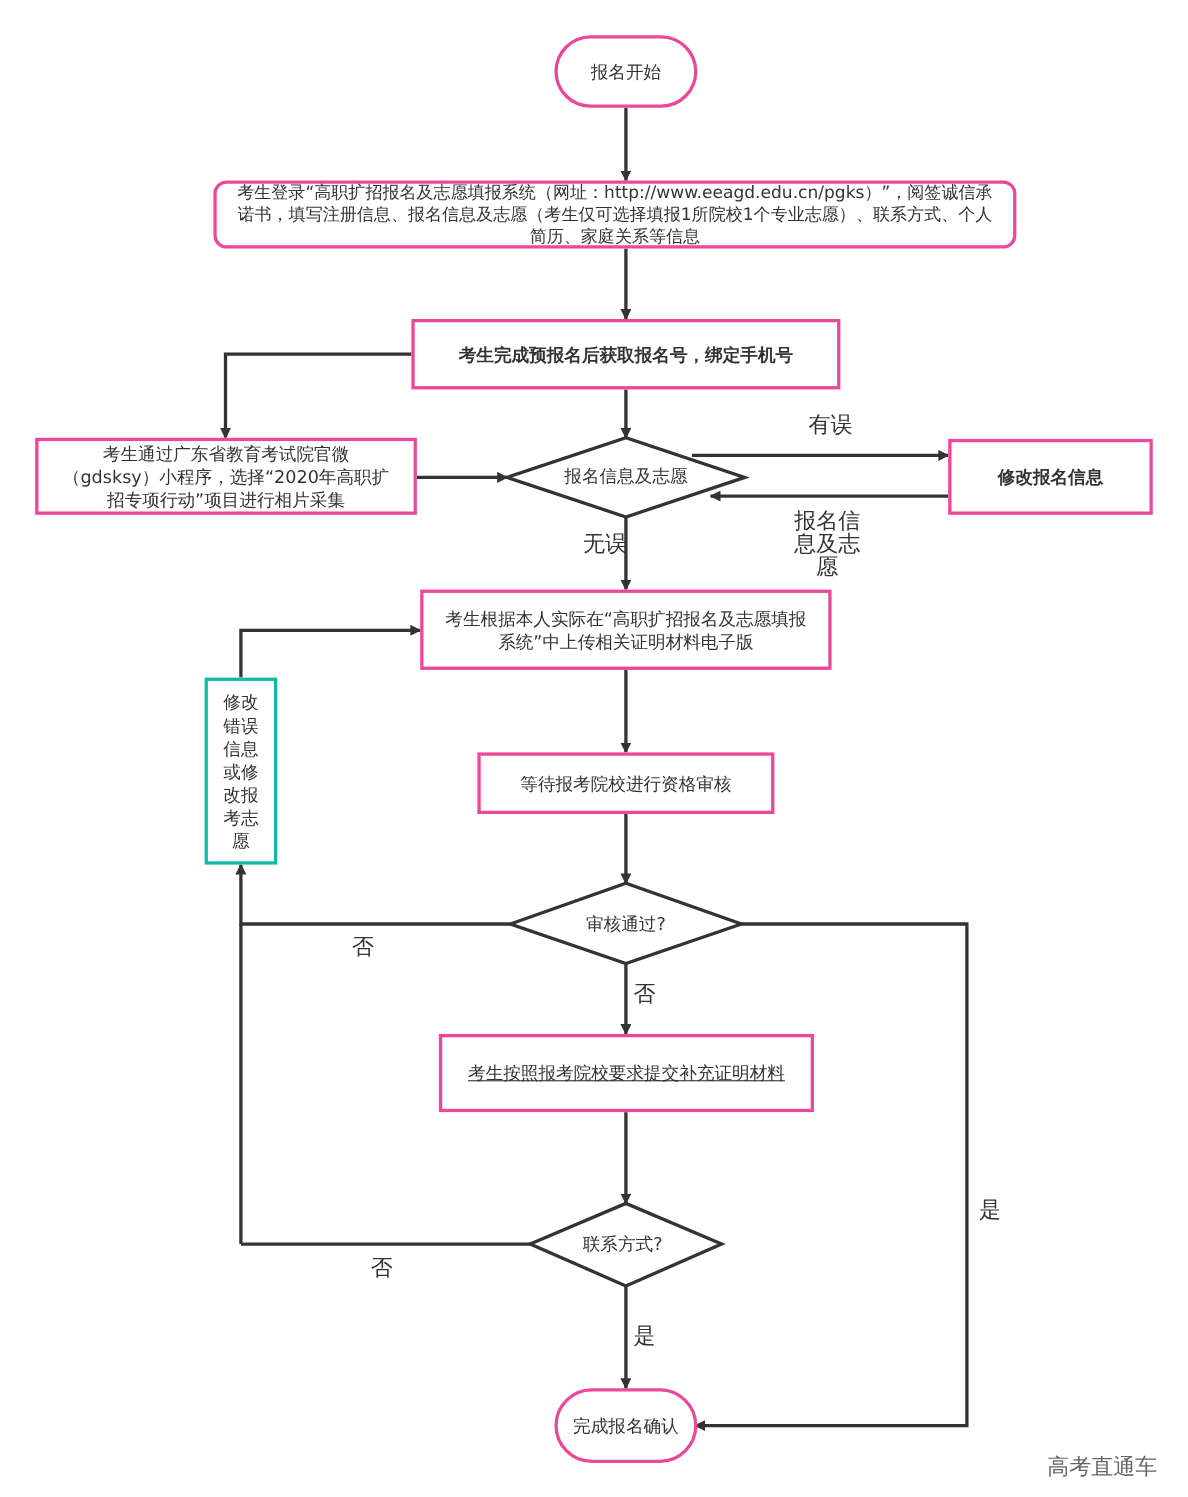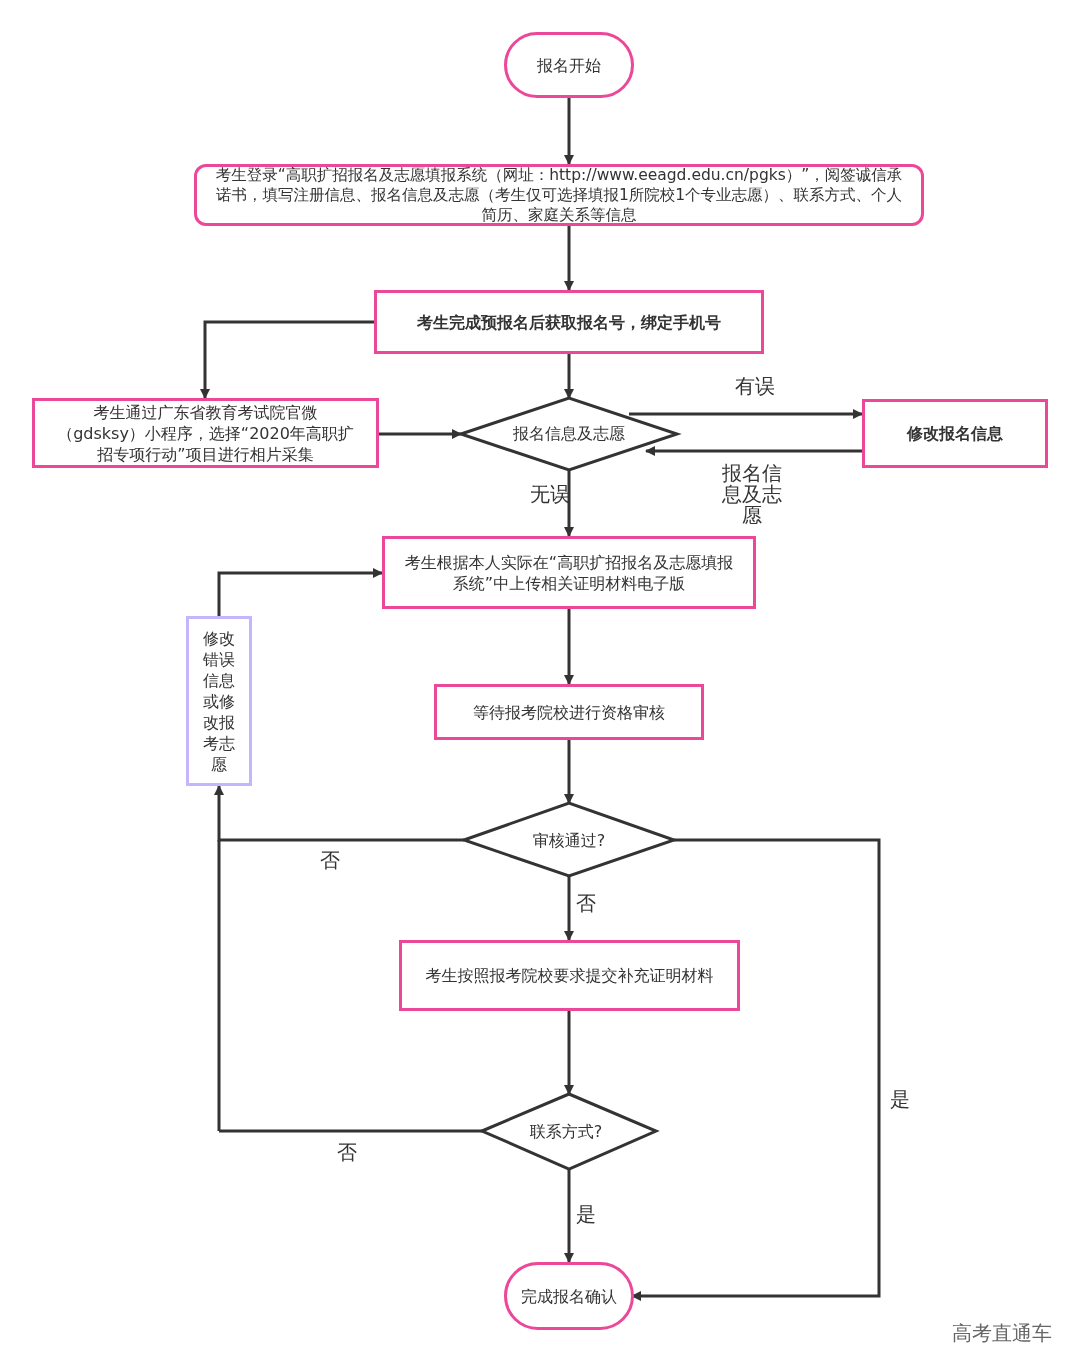--- a/index.html
+++ b/index.html
@@ -2,21 +2,21 @@
 <html><head>
 <meta charset="utf-8">
 <style>
   html,body{margin:0;padding:0;background:#ffffff;}
   body{width:1080px;height:1361px;position:relative;overflow:hidden;font-family:"DejaVu Sans",sans-serif;color:#333;}
   svg{position:absolute;left:0;top:0;}
   .box{position:absolute;box-sizing:border-box;border:3px solid #ec4899;background:#fff;display:flex;align-items:center;justify-content:center;text-align:center;font-size:16px;line-height:21px;color:#333;padding:0 10px;}
   .term{border-radius:36px;}
   .diam-label{position:absolute;font-size:16px;color:#333;text-align:center;white-space:nowrap;transform:translate(-50%,-50%);}
   .edge-label{position:absolute;font-size:20px;color:#333;text-align:center;line-height:21px;white-space:nowrap;}
-  .vbox{position:absolute;box-sizing:border-box;border:3px solid #c4b5fd;background:#fff;font-size:16px;line-height:21px;color:#333;text-align:center;display:flex;align-items:center;justify-content:center;padding:0 12px;}
+  .vbox{position:absolute;box-sizing:border-box;border:3px solid #14b8a6;background:#fff;font-size:16px;line-height:21px;color:#333;text-align:center;display:flex;align-items:center;justify-content:center;padding:0 12px;}
   .watermark{position:absolute;right:28px;bottom:14px;font-size:20px;color:#666;}
 </style>
 </head>
 <body>
 
 <svg width="1080" height="1361">
   <defs>
     <marker id="arr" markerWidth="10" markerHeight="10" refX="9" refY="5" orient="auto" markerUnits="userSpaceOnUse">
       <path d="M0,0 L10,5 L0,10 z" fill="#333"></path>
     </marker>
@@ -84,21 +84,21 @@
 
 <div class="box" style="left:434px;top:684px;width:270px;height:56px;">
   <span>等待报考院校进行资格审核</span>
 </div>
 
 <div class="diam-label" style="left:569px;top:841px;">审核通过?</div>
 <div class="edge-label" style="left:320px;top:850px;">否</div>
 <div class="edge-label" style="left:576px;top:893px;">否</div>
 <div class="edge-label" style="left:890px;top:1089px;">是</div>
 
-<div class="box" style="left:399px;top:940px;width:341px;height:71px;">
+<div class="box" style="left:399px;top:940px;width:341px;height:71px;text-decoration:underline;">
   <span>考生按照报考院校要求提交补充证明材料</span>
 </div>
 
 <div class="diam-label" style="left:566px;top:1132px;">联系方式?</div>
 <div class="edge-label" style="left:337px;top:1142px;">否</div>
 <div class="edge-label" style="left:576px;top:1204px;">是</div>
 
 <div class="box term" style="left:504px;top:1262px;width:130px;height:68px;">
   <span>完成报名确认</span>
 </div>

